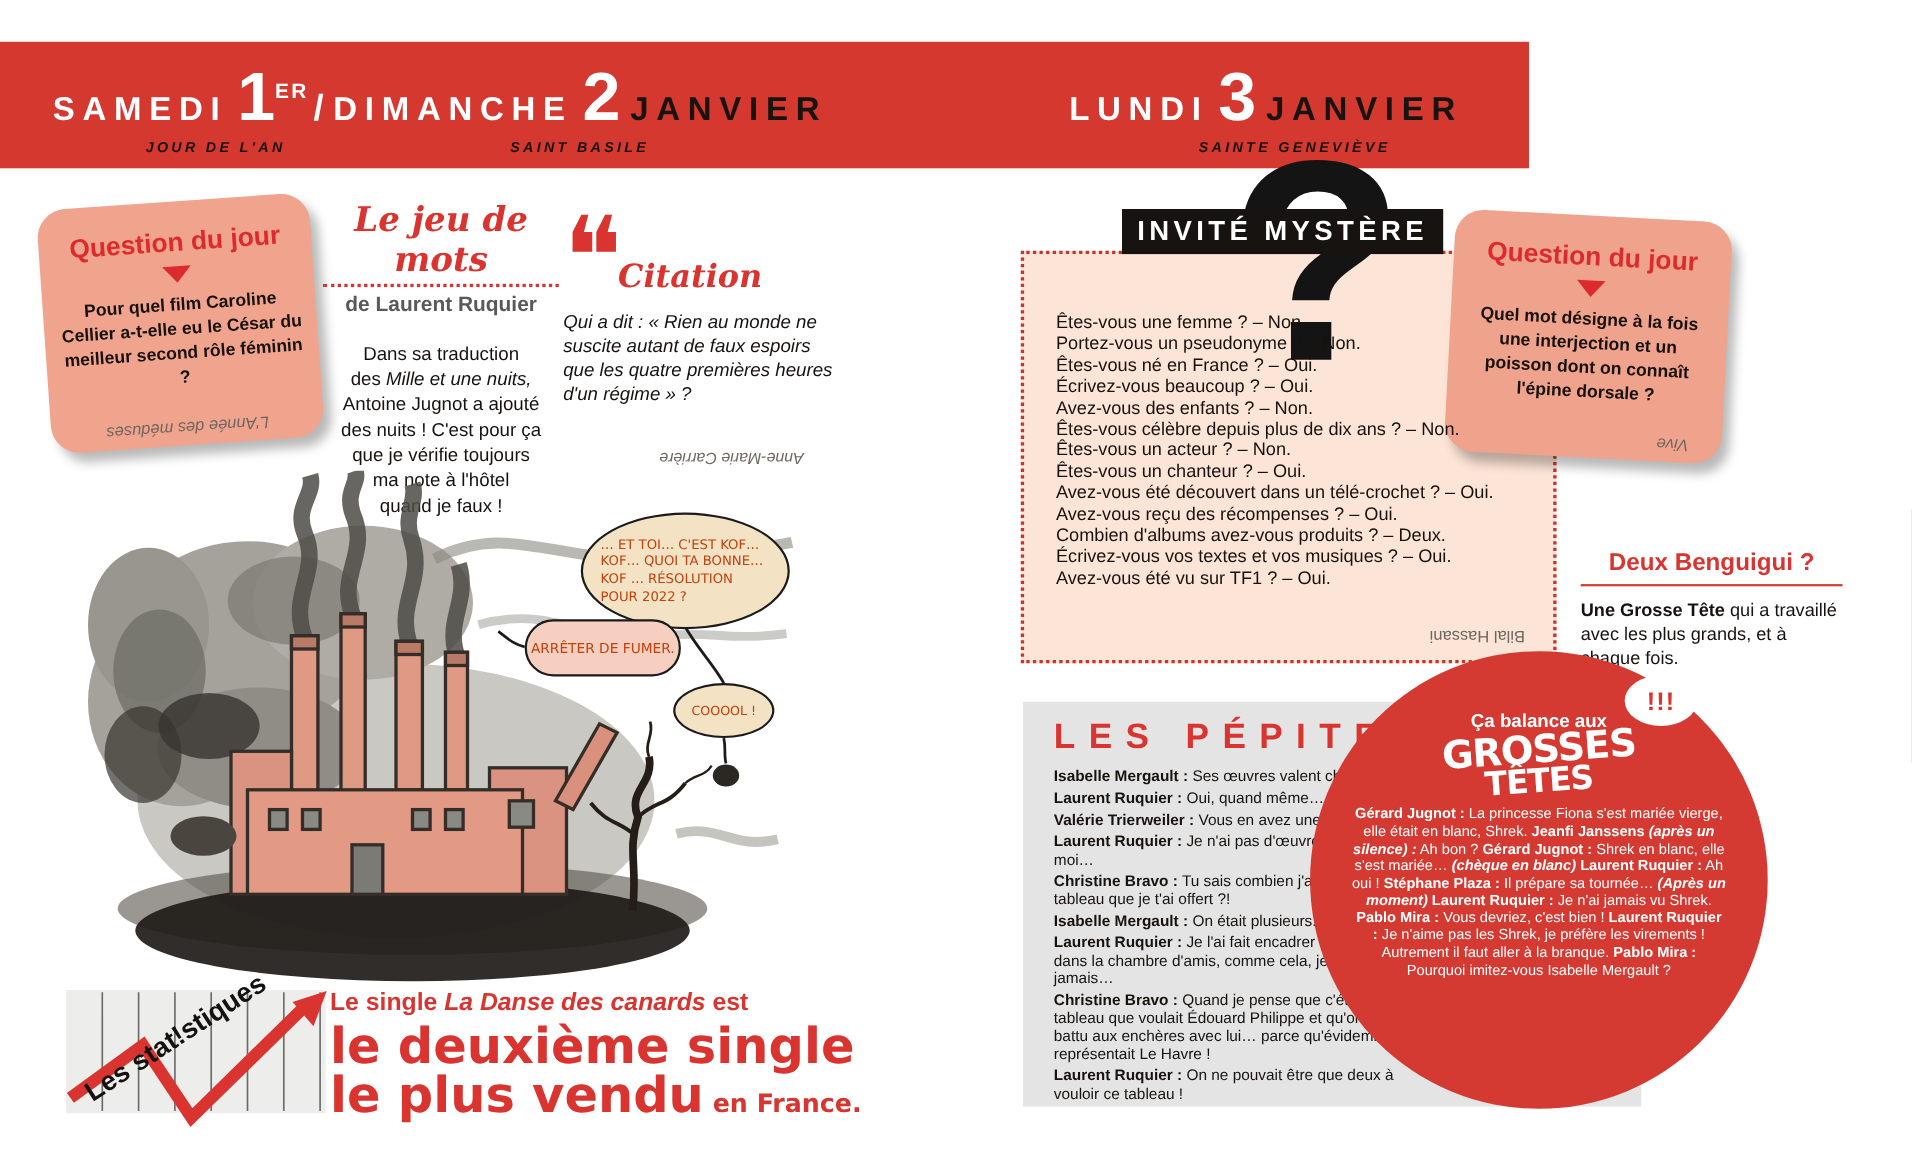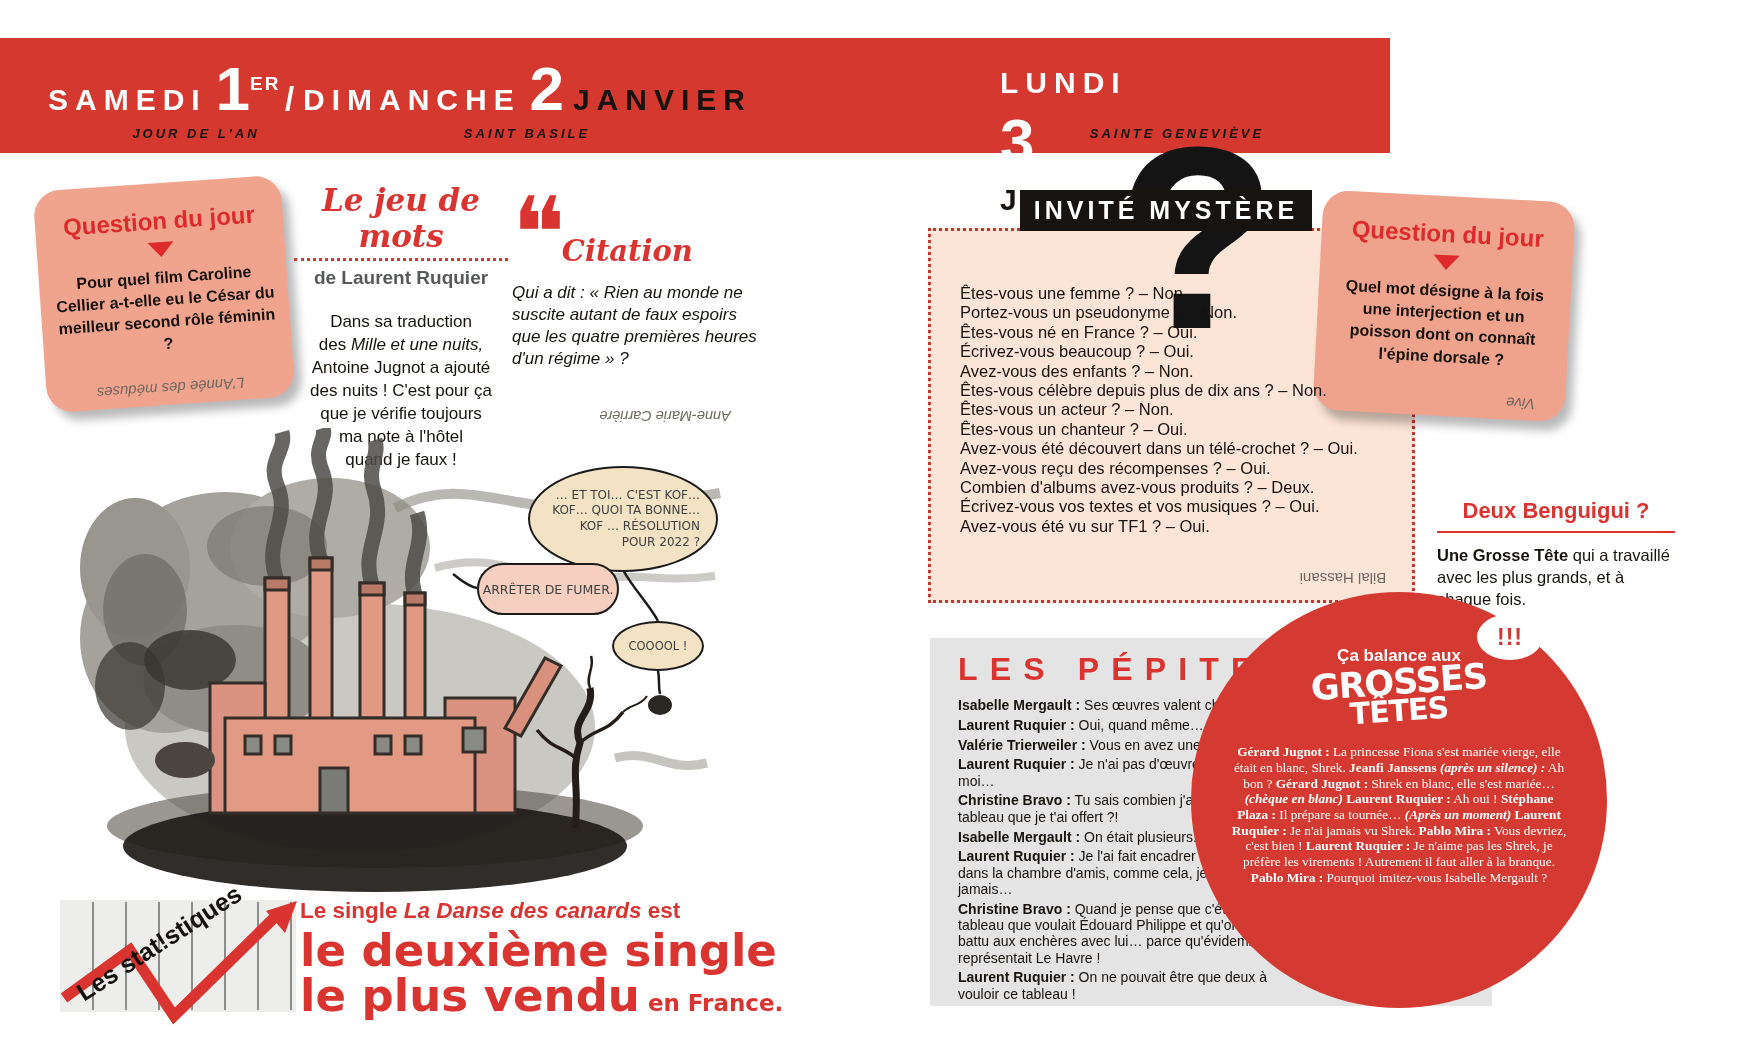--- a/index.html
+++ b/index.html
@@ -32,21 +32,21 @@
 
   
   .citation { position:absolute; left:512px; top:198px; width:250px; }
   .citation .crow { display:flex; align-items:flex-end; }
   .citation .qmark { font-family:"DejaVu Sans", sans-serif; font-size:100px; line-height:.72; color:#d93430; letter-spacing:-8px; }
   .citation .clabel { font-family:"DejaVu Serif", serif; font-style:italic; font-weight:bold; font-size:29px; color:#d93430; margin-left:4px; margin-bottom:2px; }
   .citation .ctext { margin-top:12px; font-size:17px; font-style:italic; line-height:1.3; color:#17120e; }
   .cauthor { position:absolute; left:565px; top:408px; width:200px; text-align:center; font-size:14.5px; font-style:italic; color:#6d675f; }
 
   
-  .bubble { position:absolute; border:2.5px solid #1b1b1b; display:flex; align-items:center; justify-content:center; text-align:right; font-family:"DejaVu Sans", sans-serif; color:#404040; }
+  .bubble { position:absolute; border:2.5px solid #1b1b1b; display:flex; align-items:center; justify-content:center; text-align:left; font-family:"DejaVu Sans", sans-serif; color:#c2410c; }
   .b1 { left:528px; top:466px; width:190px; height:106px; background:#f3e2c4; border-radius:50%; font-size:12px; line-height:1.3; padding:14px 16px; }
   .b2 { left:477px; top:563px; width:142px; height:52px; background:#f6cfc0; border-radius:26px; font-size:12.5px; }
   .b3 { left:612px; top:621px; width:92px; height:50px; background:#f3e2c4; border-radius:50%; font-size:11.5px; }
 
   
   .statsvg { position:absolute; left:58px; top:898px; overflow:visible; }
   .stats-head { position:absolute; left:300px; top:898px; color:#d93430; }
   .stats-head .s1 { font-size:22.5px; font-weight:bold; }
   .stats-head .s1 .it { font-style:italic; }
   .stats-head .big { font-family:"DejaVu Sans", sans-serif; font-size:45px; font-weight:bold; line-height:1.0; letter-spacing:0; }
@@ -71,21 +71,21 @@
   .pepites .plist { margin-top:9px; width:334px; font-size:14px; line-height:16.3px; color:#17120e; }
   .pepites .plist p { margin-bottom:3.5px; }
   .pepites .plist b { font-weight:bold; }
 
   
   .gcircle { position:absolute; left:1191px; top:592px; width:416px; height:416px; background:#d43a31; border-radius:50%; z-index:3; text-align:center; color:#fff; padding-top:54px; }
   .gbang { position:absolute; left:1477px; top:614px; width:66px; height:46px; background:#fff; border-radius:50%; z-index:4; color:#d93430; font-size:23px; font-weight:bold; letter-spacing:1px; text-align:center; line-height:46px; }
   .gkicker { font-size:17px; font-weight:bold; }
   .glogo1 { font-family:"DejaVu Sans", sans-serif; font-size:35px; font-weight:bold; line-height:.95; letter-spacing:-1px; transform:rotate(-4deg); }
   .glogo2 { font-family:"DejaVu Sans", sans-serif; font-size:30px; font-weight:bold; line-height:.9; letter-spacing:-1px; transform:rotate(-4deg); margin-top:-2px; }
-  .glist { margin:20px auto 0; width:340px; font-size:13.3px; line-height:15.7px;font-family:Liberation Serif, serif; }
+  .glist { margin:8px auto 0; width:340px; font-size:13.3px; line-height:15.7px; }
   .glist b { font-weight:bold; }
   .glist .pn { font-weight:bold; font-style:italic; }
 </style>
 </head>
 <body>
 
 <div class="page">
 
   <div class="band">
     <div class="date-row" style="left:70px; width:660px;">
@@ -93,21 +93,21 @@
       <span class="num">1</span>
       <span class="ord">ER</span>&nbsp;
       <span class="slash">/</span>&nbsp;&nbsp;
       <span class="day">DIMANCHE</span>&nbsp;&nbsp;
       <span class="num">2</span>&nbsp;&nbsp;
       <span class="month">JANVIER</span>
     </div>
     <div class="fete" style="left:96px; width:200px;">JOUR DE L'AN</div>
     <div class="fete" style="left:427px; width:200px;">SAINT BASILE</div>
 
-    <div class="date-row" style="left:1000px; width:350px;flex-direction:column;">
+    <div class="date-row" style="left:976px; width:350px;">
       <span class="day">LUNDI</span>&nbsp;&nbsp;
       <span class="num">3</span>&nbsp;&nbsp;
       <span class="month">JANVIER</span>
     </div>
     <div class="fete" style="left:1077px; width:200px;">SAINTE GENEVIÈVE</div>
   </div>
 
   <div class="qcard" style="left:40px; top:183px; width:248px; height:222px; transform:rotate(-4deg);">
     <div class="qtitle">Question du jour</div>
     <div class="tri"></div>

